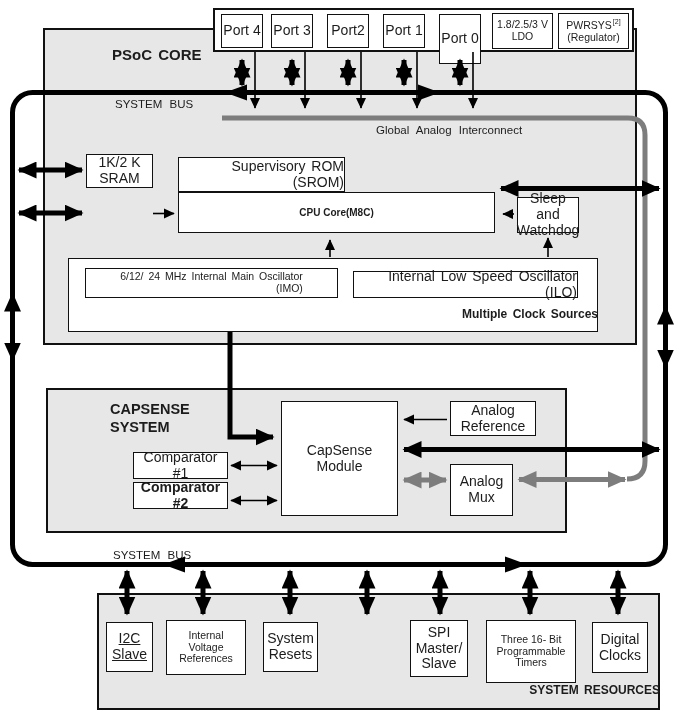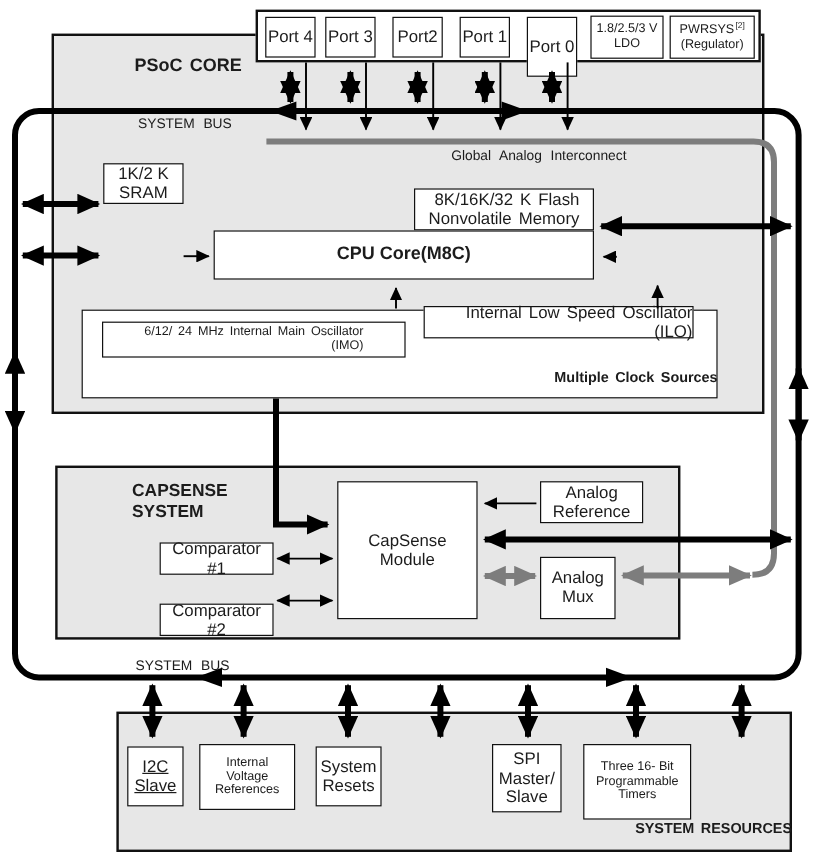--- a/index.html
+++ b/index.html
@@ -23,70 +23,73 @@
 </head>
 <body>
 
 <div class="stage">
 
   <div class="abs frame" style="left:43px;top:28px;width:594px;height:317px;"></div>
 
   <div class="box" style="left:68px;top:258px;width:530px;height:74px;"></div>
   <div class="box fs10 ws2" style="left:85px;top:268px;width:253px;height:30px;">6/12/ 24 MHz Internal Main Oscillator
 (IMO)</div>
-  <div class="box ws2" style="left:353px;top:255px;width:225px;height:27px;">Internal Low Speed Oscillator (ILO)</div>
+  <div class="box ws2" style="left:353px;top:271px;width:225px;height:27px;">Internal Low Speed Oscillator (ILO)</div>
   <div class="lblfree bold ctr ws2" style="left:68px;top:307px;width:530px;font-size:12px;">Multiple Clock Sources</div>
 
   <div class="box" style="left:213px;top:8px;width:421px;height:44px;border-width:2px;"></div>
   <div class="box" style="left:221px;top:14px;width:42px;height:34px;">Port 4</div>
   <div class="box" style="left:271px;top:14px;width:42px;height:34px;">Port 3</div>
   <div class="box" style="left:327px;top:14px;width:42px;height:34px;">Port2</div>
   <div class="box" style="left:383px;top:14px;width:42px;height:34px;">Port 1</div>
   <div class="box" style="left:439px;top:14px;width:42px;height:50px;">Port 0</div>
   <div class="box fs10" style="left:492px;top:13px;width:61px;height:36px;">1.8/2.5/3 V
 LDO</div>
   <div class="box fs10" style="left:558px;top:13px;width:71px;height:36px;">
     <div>
       <span>PWRSYS</span><sup class="ref">[2]</sup>
       <span class="pwr2">(Regulator)</span>
     </div>
   </div>
 
-  <div class="box" style="left:86px;top:136px;width:67px;height:34px;">1K/2 K
+  <div class="box" style="left:86px;top:154px;width:67px;height:34px;">1K/2 K
 SRAM</div>
-  <div class="box ws2" style="left:345px;top:157px;width:150px;height:35px;">8K/16K/32 K Flash
-Nonvolatile Memory</div>
-  <div class="box bold" style="left:178px;top:192px;width:317px;height:41px;font-size:15px;">CPU Core(M8C)</div>
+  <div class="box ws2" style="left:178px;top:157px;width:167px;height:35px;">Supervisory ROM (SROM)</div>
+  <div class="box bold" style="left:178px;top:192px;width:317px;height:41px;font-size:10px;">CPU Core(M8C)</div>
+  <div class="box" style="left:517px;top:197px;width:62px;height:36px;">Sleep and
+Watchdog</div>
 
   <div class="abs frame" style="left:46px;top:388px;width:521px;height:145px;border-width:2.5px;"></div>
   <div class="lblfree bold ctr" style="left:110px;top:400px;width:140px;font-size:14.5px;line-height:1.25;">CAPSENSE
 SYSTEM</div>
   <div class="box" style="left:281px;top:401px;width:117px;height:115px;">CapSense
 Module</div>
   <div class="box" style="left:450px;top:401px;width:86px;height:35px;">Analog
 Reference</div>
   <div class="box" style="left:450px;top:464px;width:63px;height:52px;">Analog
 Mux</div>
   <div class="box" style="left:133px;top:452px;width:95px;height:27px;">Comparator #1</div>
-  <div class="box" style="left:133px;top:503px;width:95px;height:27px;">Comparator #2</div>
+  <div class="box" style="left:133px;top:482px;width:95px;height:27px;font-weight:bold;">Comparator #2</div>
 
   <div class="abs frame" style="left:97px;top:593px;width:563px;height:117px;border-width:2.5px;"></div>
   <div class="box" style="left:106px;top:622px;width:47px;height:50px;text-decoration:underline;">I2C
 Slave</div>
   <div class="box fs10" style="left:166px;top:620px;width:80px;height:55px;">Internal
 Voltage
 References</div>
   <div class="box" style="left:263px;top:622px;width:55px;height:50px;">System
 Resets</div>
   <div class="box" style="left:410px;top:620px;width:58px;height:57px;">SPI
 Master/
 Slave</div>
   <div class="box fs10" style="left:486px;top:620px;width:90px;height:63px;">Three 16- Bit
 Programmable
 Timers</div>
+  <div class="box" style="left:592px;top:622px;width:56px;height:51px;">Digital
+Clocks</div>
   <div class="lblfree bold ctr ws2" style="left:97px;top:683px;width:563px;font-size:12px;">SYSTEM RESOURCES</div>
 
   <div class="lblfree bold ws2" style="left:112px;top:46px;font-size:15px;">PSoC CORE</div>
   <div class="lblfree ws4" style="left:115px;top:98px;">SYSTEM BUS</div>
   <div class="lblfree ws4" style="left:376px;top:124px;">Global Analog Interconnect</div>
   <div class="lblfree ws4" style="left:113px;top:549px;">SYSTEM BUS</div>
 
   <svg class="wires" width="680" height="716" viewBox="0 0 680 716">
     <defs>
       <marker id="aK" markerWidth="4" markerHeight="3.4" refX="3.5" refY="1.7" orient="auto-start-reverse">

